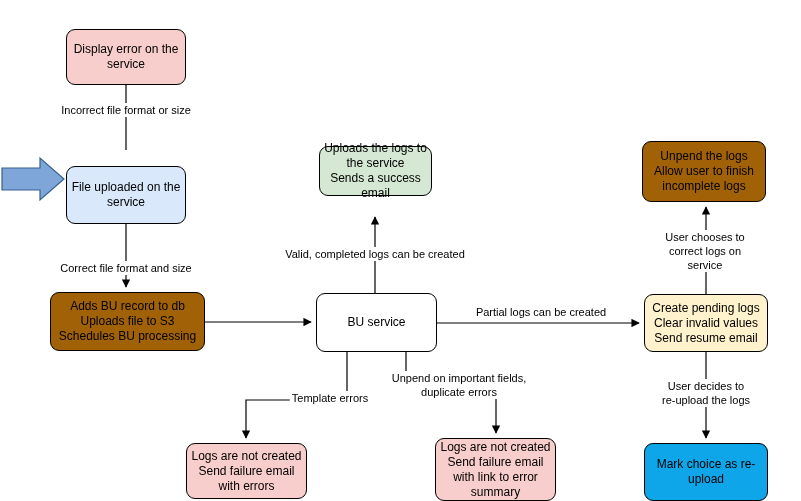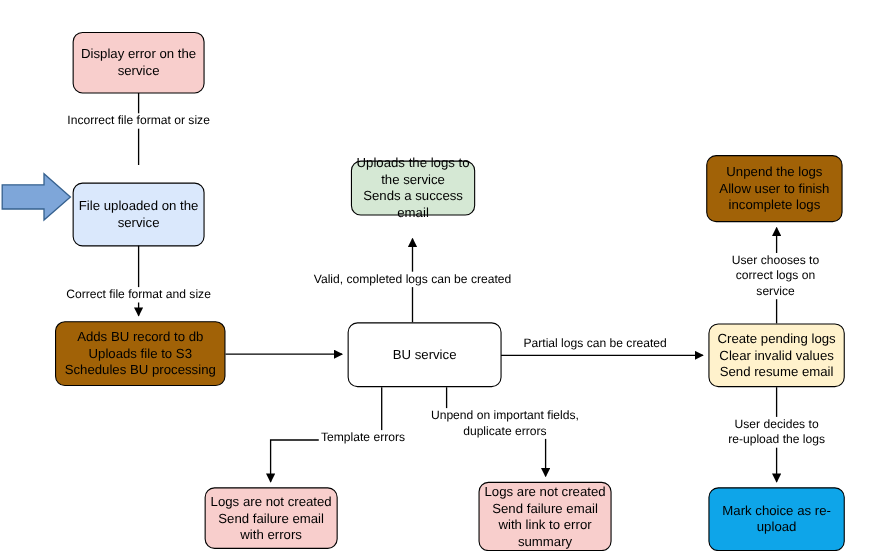--- a/index.html
+++ b/index.html
@@ -111,21 +111,21 @@
 Allow user to finish
 incomplete logs</span>
   </div>
 
   <div class="node" style="left:50px; top:292px; width:155px; height:59px; background:#a16207;">
     <span class="node-text">Adds BU record to db
 Uploads file to S3
 Schedules BU processing</span>
   </div>
 
-  <div class="node" style="left:316px; top:293px; width:140px; height:59px; background:#ffffff;">
+  <div class="node" style="left:316px; top:293px; width:121px; height:59px; background:#ffffff;">
     <span class="node-text">BU service</span>
   </div>
 
   <div class="node" style="left:644px; top:294px; width:124px; height:58px; background:#fff2cc;">
     <span class="node-text">Create pending logs
 Clear invalid values
 Send resume email</span>
   </div>
 
   <div class="node" style="left:186px; top:443px; width:121px; height:56px; background:#f8cecc;">

